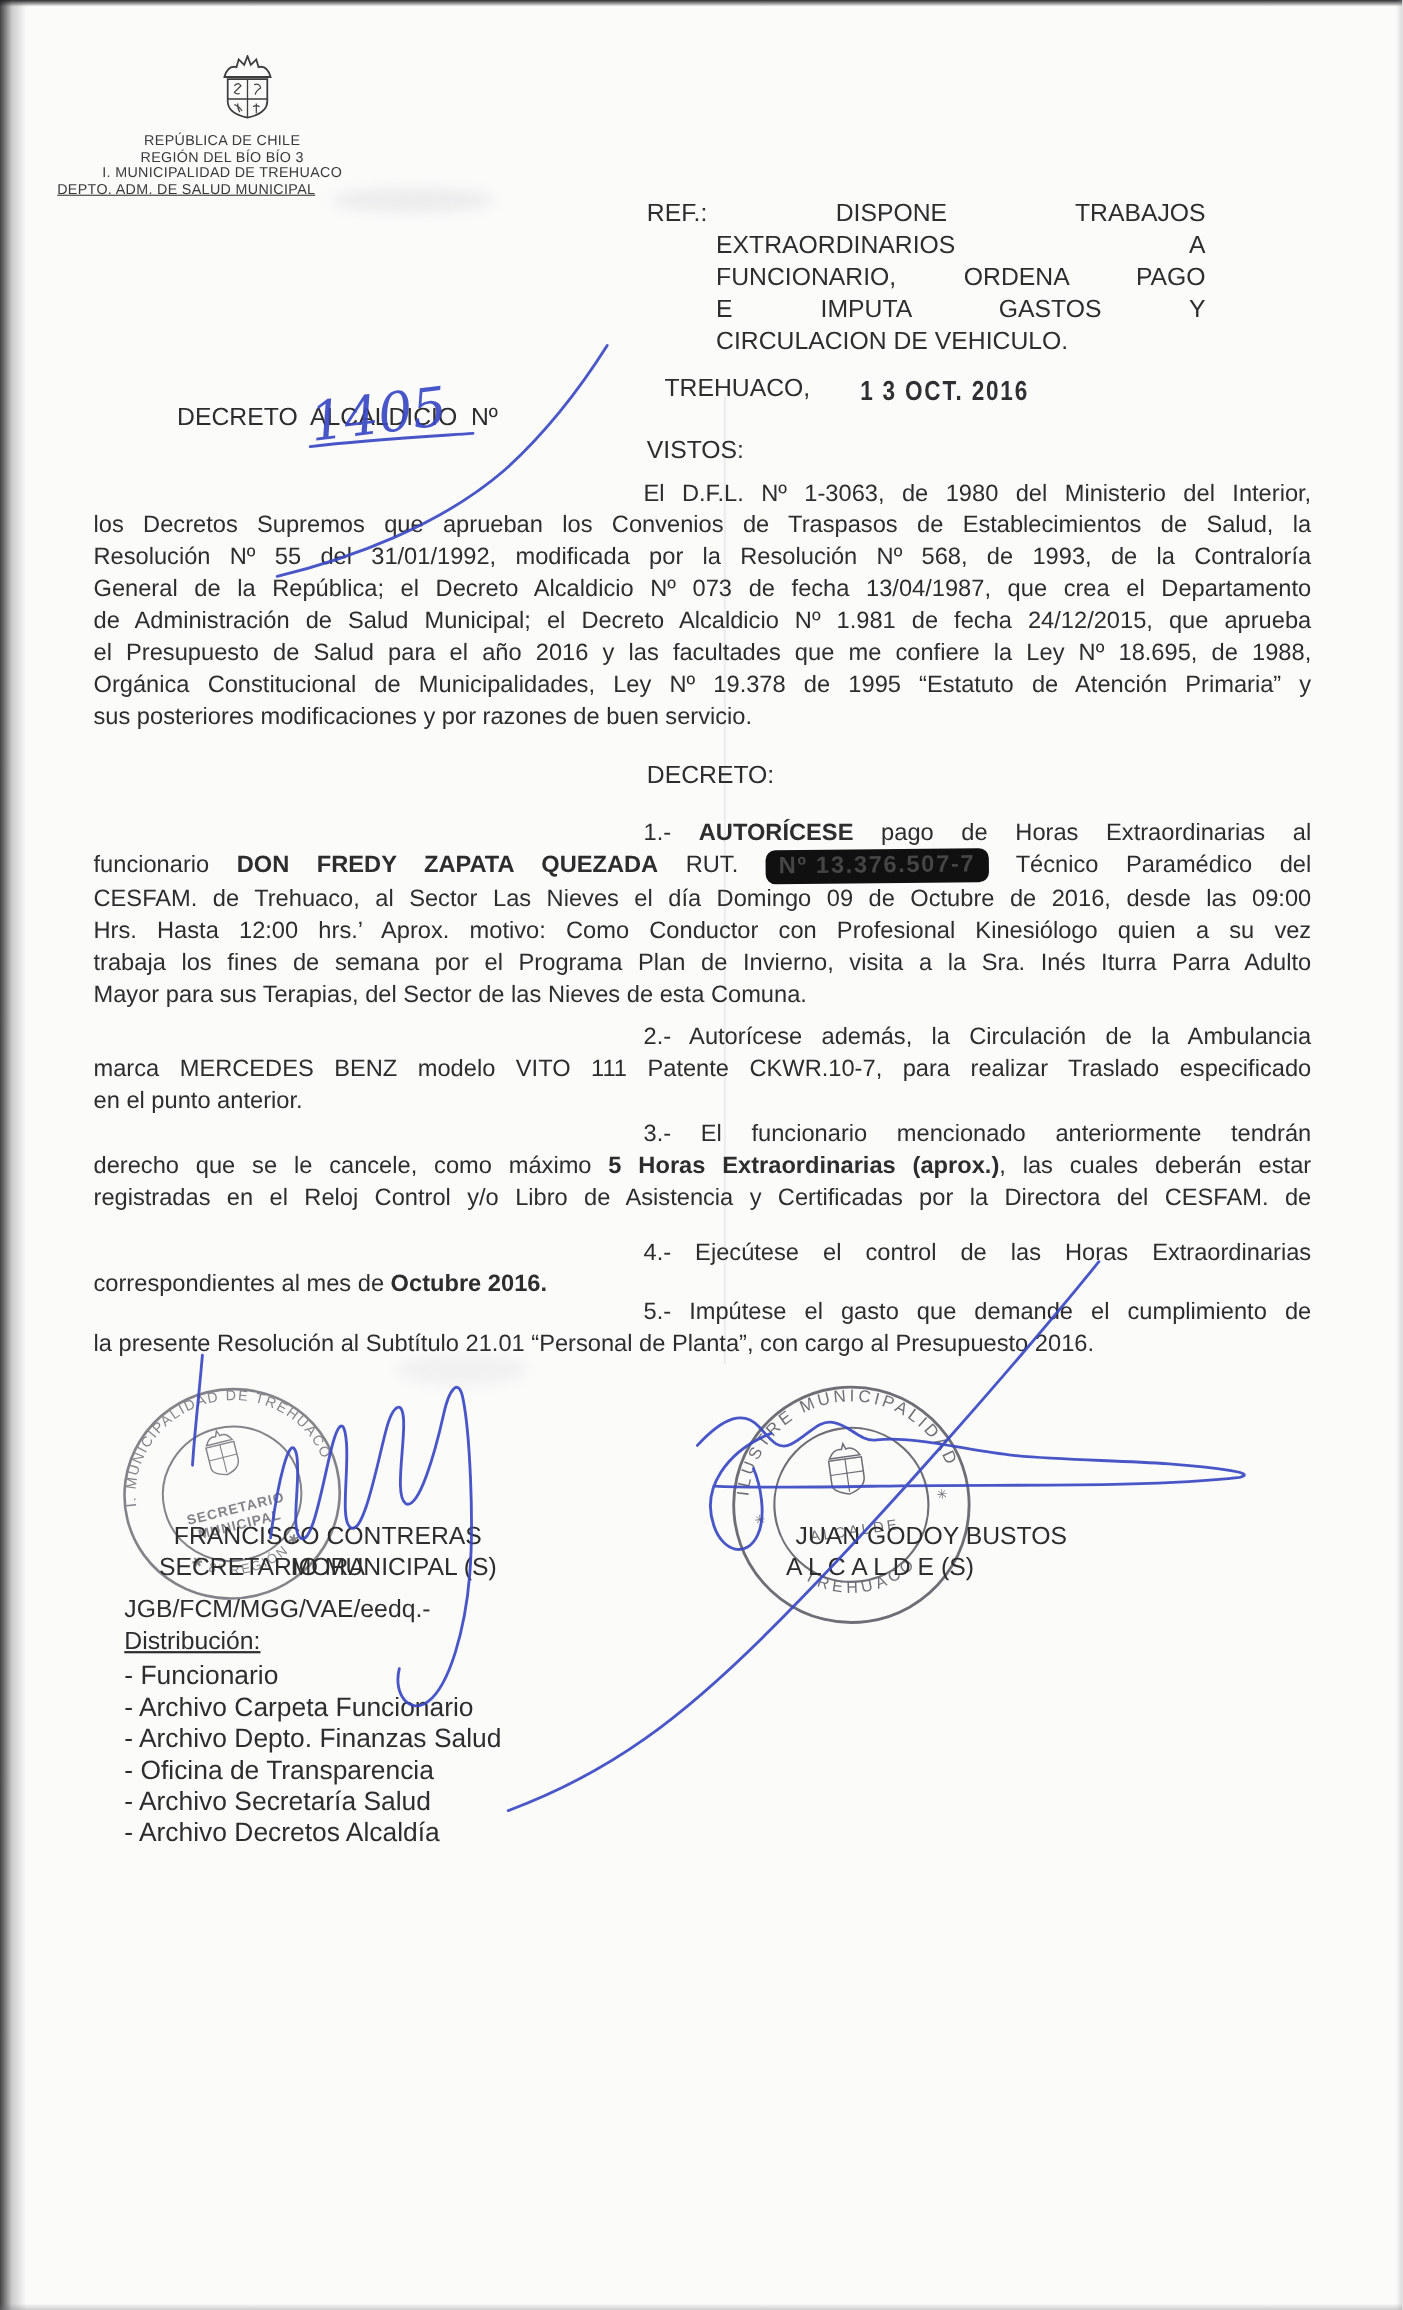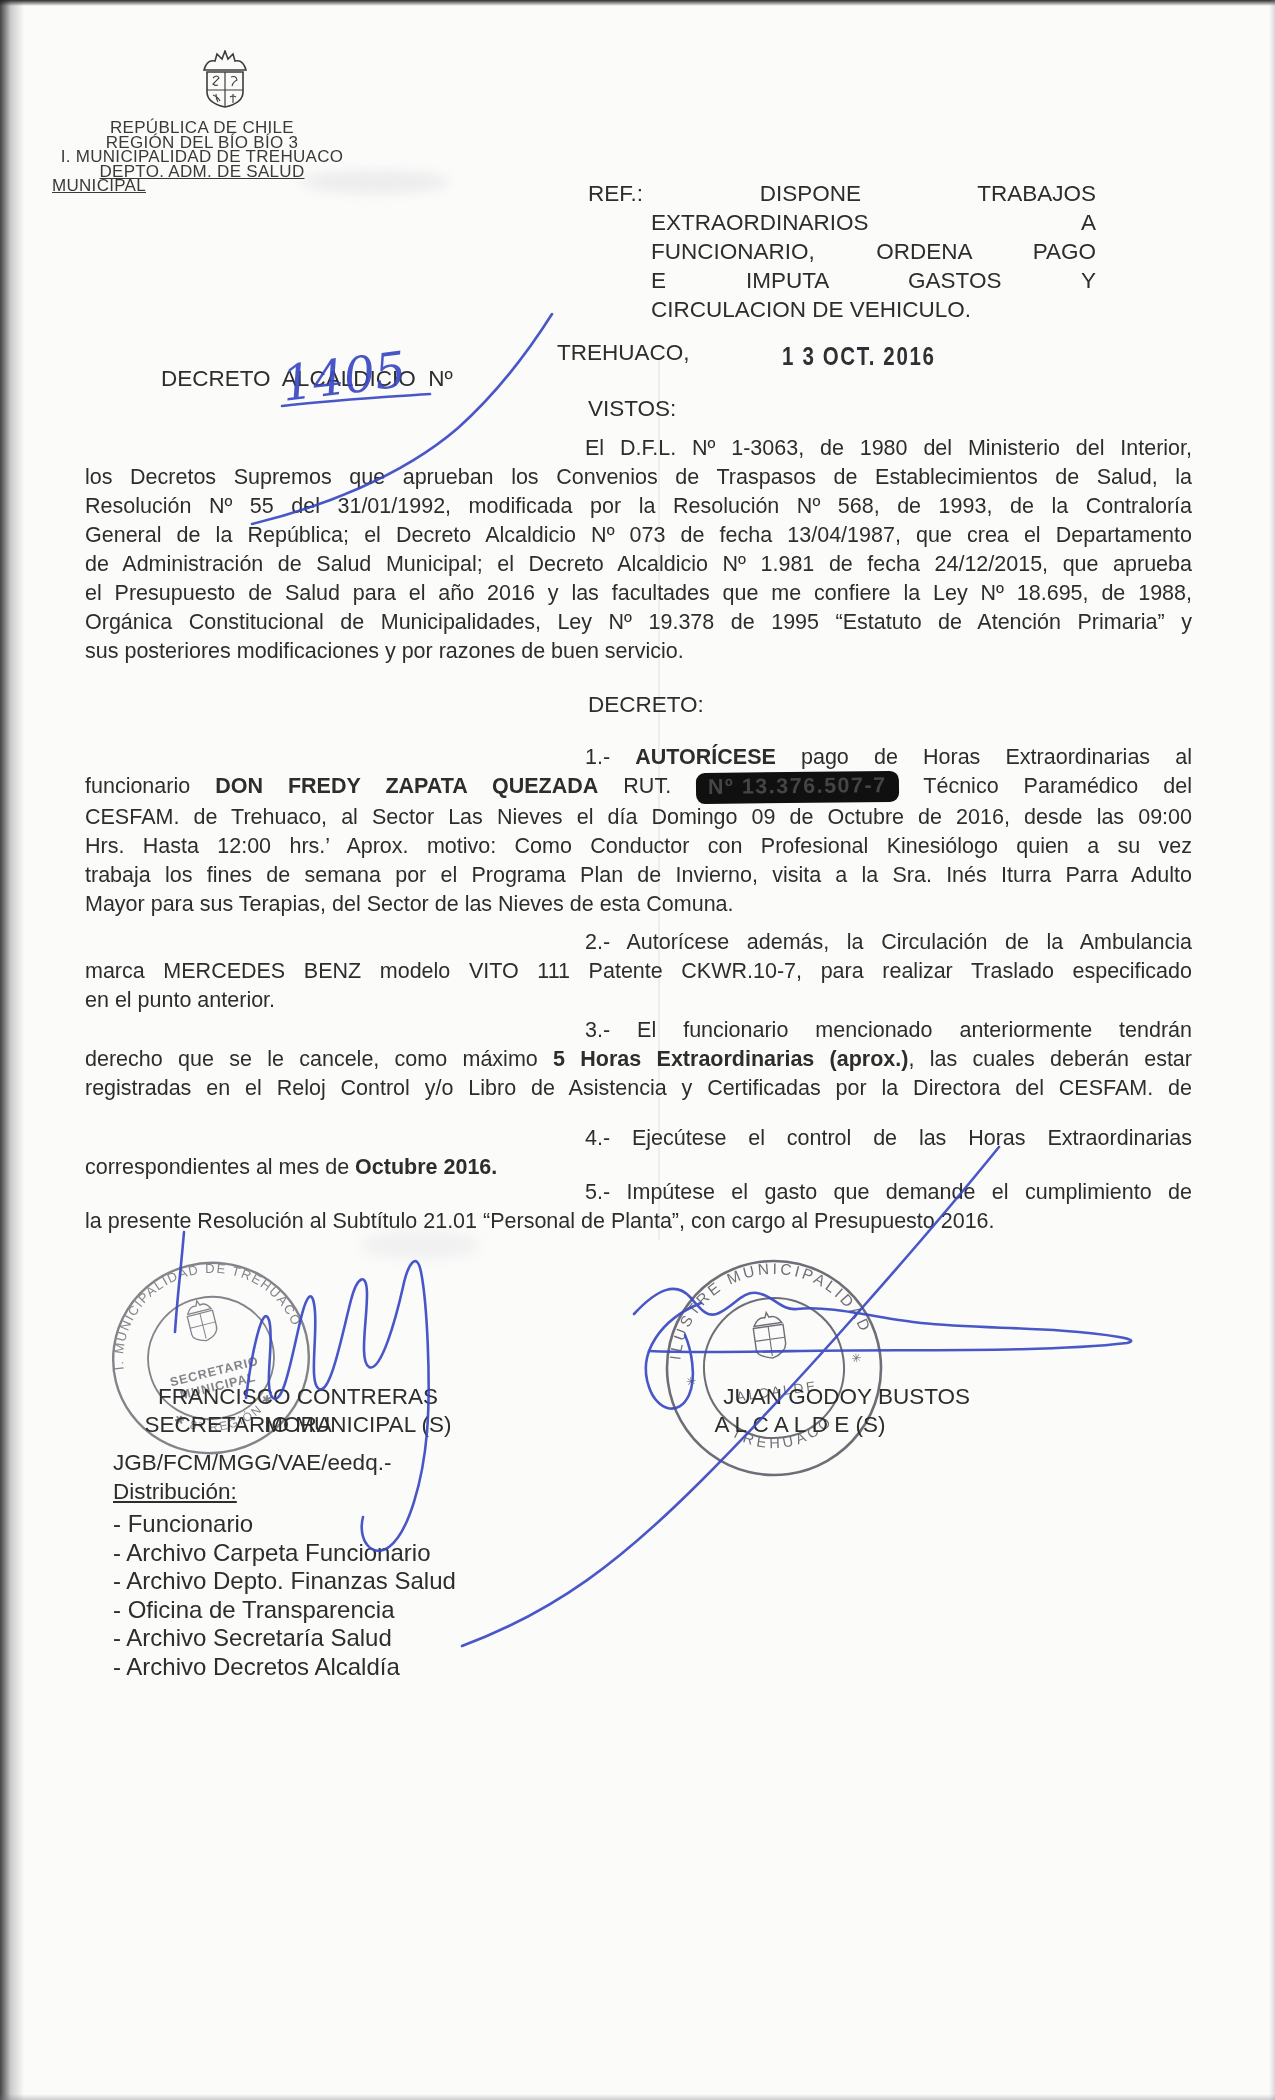--- a/index.html
+++ b/index.html
@@ -8,21 +8,21 @@
          font-family:"Liberation Sans",sans-serif;color:#2d2d2d;}
   .abs{position:absolute;}
   
   .edge-top{left:0;top:0;width:1275px;height:6px;background:linear-gradient(180deg,rgba(22,22,24,.9),rgba(22,22,24,0));}
   .edge-left{left:0;top:0;width:24px;height:2100px;background:linear-gradient(90deg,rgba(35,35,38,.85),rgba(60,60,64,.25) 45%,rgba(60,60,64,0));}
   .edge-bottom{left:0;top:2094px;width:1275px;height:6px;background:linear-gradient(0deg,rgba(120,120,125,.35),rgba(120,120,125,0));}
   .edge-right{left:1269px;top:0;width:6px;height:2100px;background:linear-gradient(270deg,rgba(140,140,145,.3),rgba(140,140,145,0));}
   .streak{left:658px;top:360px;width:2px;height:880px;background:rgba(195,195,205,.25);}
   .smudge{border-radius:50%;filter:blur(6px);}
   
-  .letterhead-text{left:52px;top:121px;width:300px;text-align:center;font-size:17px;line-height:14.5px;color:#3a3a3a;letter-spacing:.3px;}
+  .letterhead-text{left:52px;top:121px;width:300px;text-align:center;font-size:13px;line-height:14.5px;color:#3a3a3a;letter-spacing:.3px;}
   .letterhead-text .jline{text-align:center;text-align-last:center;}
   .letterhead-text .jline:last-child{text-decoration:underline;}
   
   .ref-block{left:588px;top:179px;width:508px;font-size:22.5px;line-height:29px;}
   .ref-block .jline{padding-left:63px;}
   .ref-block .jline:first-child{padding-left:0;}
   
   .jline{text-align:justify;text-align-last:justify;}
   .jline.last{text-align-last:left;}
   .indent-first .jline:first-child{text-indent:500px;}
@@ -74,21 +74,21 @@
     </div>
 
   <div class="abs ref-block">
       <div class="jline">REF.:&nbsp;DISPONE TRABAJOS</div>
       <div class="jline">EXTRAORDINARIOS A</div>
       <div class="jline">FUNCIONARIO, ORDENA PAGO</div>
       <div class="jline">E IMPUTA GASTOS Y</div>
       <div class="jline last">CIRCULACION DE VEHICULO.</div>
     </div>
 
-  <div class="abs heading" style="left:557px;top:340px;">TREHUACO,</div>
+  <div class="abs heading" style="left:604px;top:340px;">TREHUACO,</div>
   <div class="abs datestamp">1 3 OCT. 2016</div>
 
   <div class="abs decree-line">
     <span>DECRETO&nbsp; ALCALDICIO&nbsp; Nº</span>
   </div>
 
   <div class="abs heading" style="left:588px;top:396px;">VISTOS:</div>
   <div class="abs bodytxt indent-first" style="top:434px;">
       <div class="jline">El D.F.L. Nº 1-3063, de 1980 del Ministerio del Interior,</div>
       <div class="jline">los Decretos Supremos que aprueban los Convenios de Traspasos de Establecimientos de Salud, la</div>

